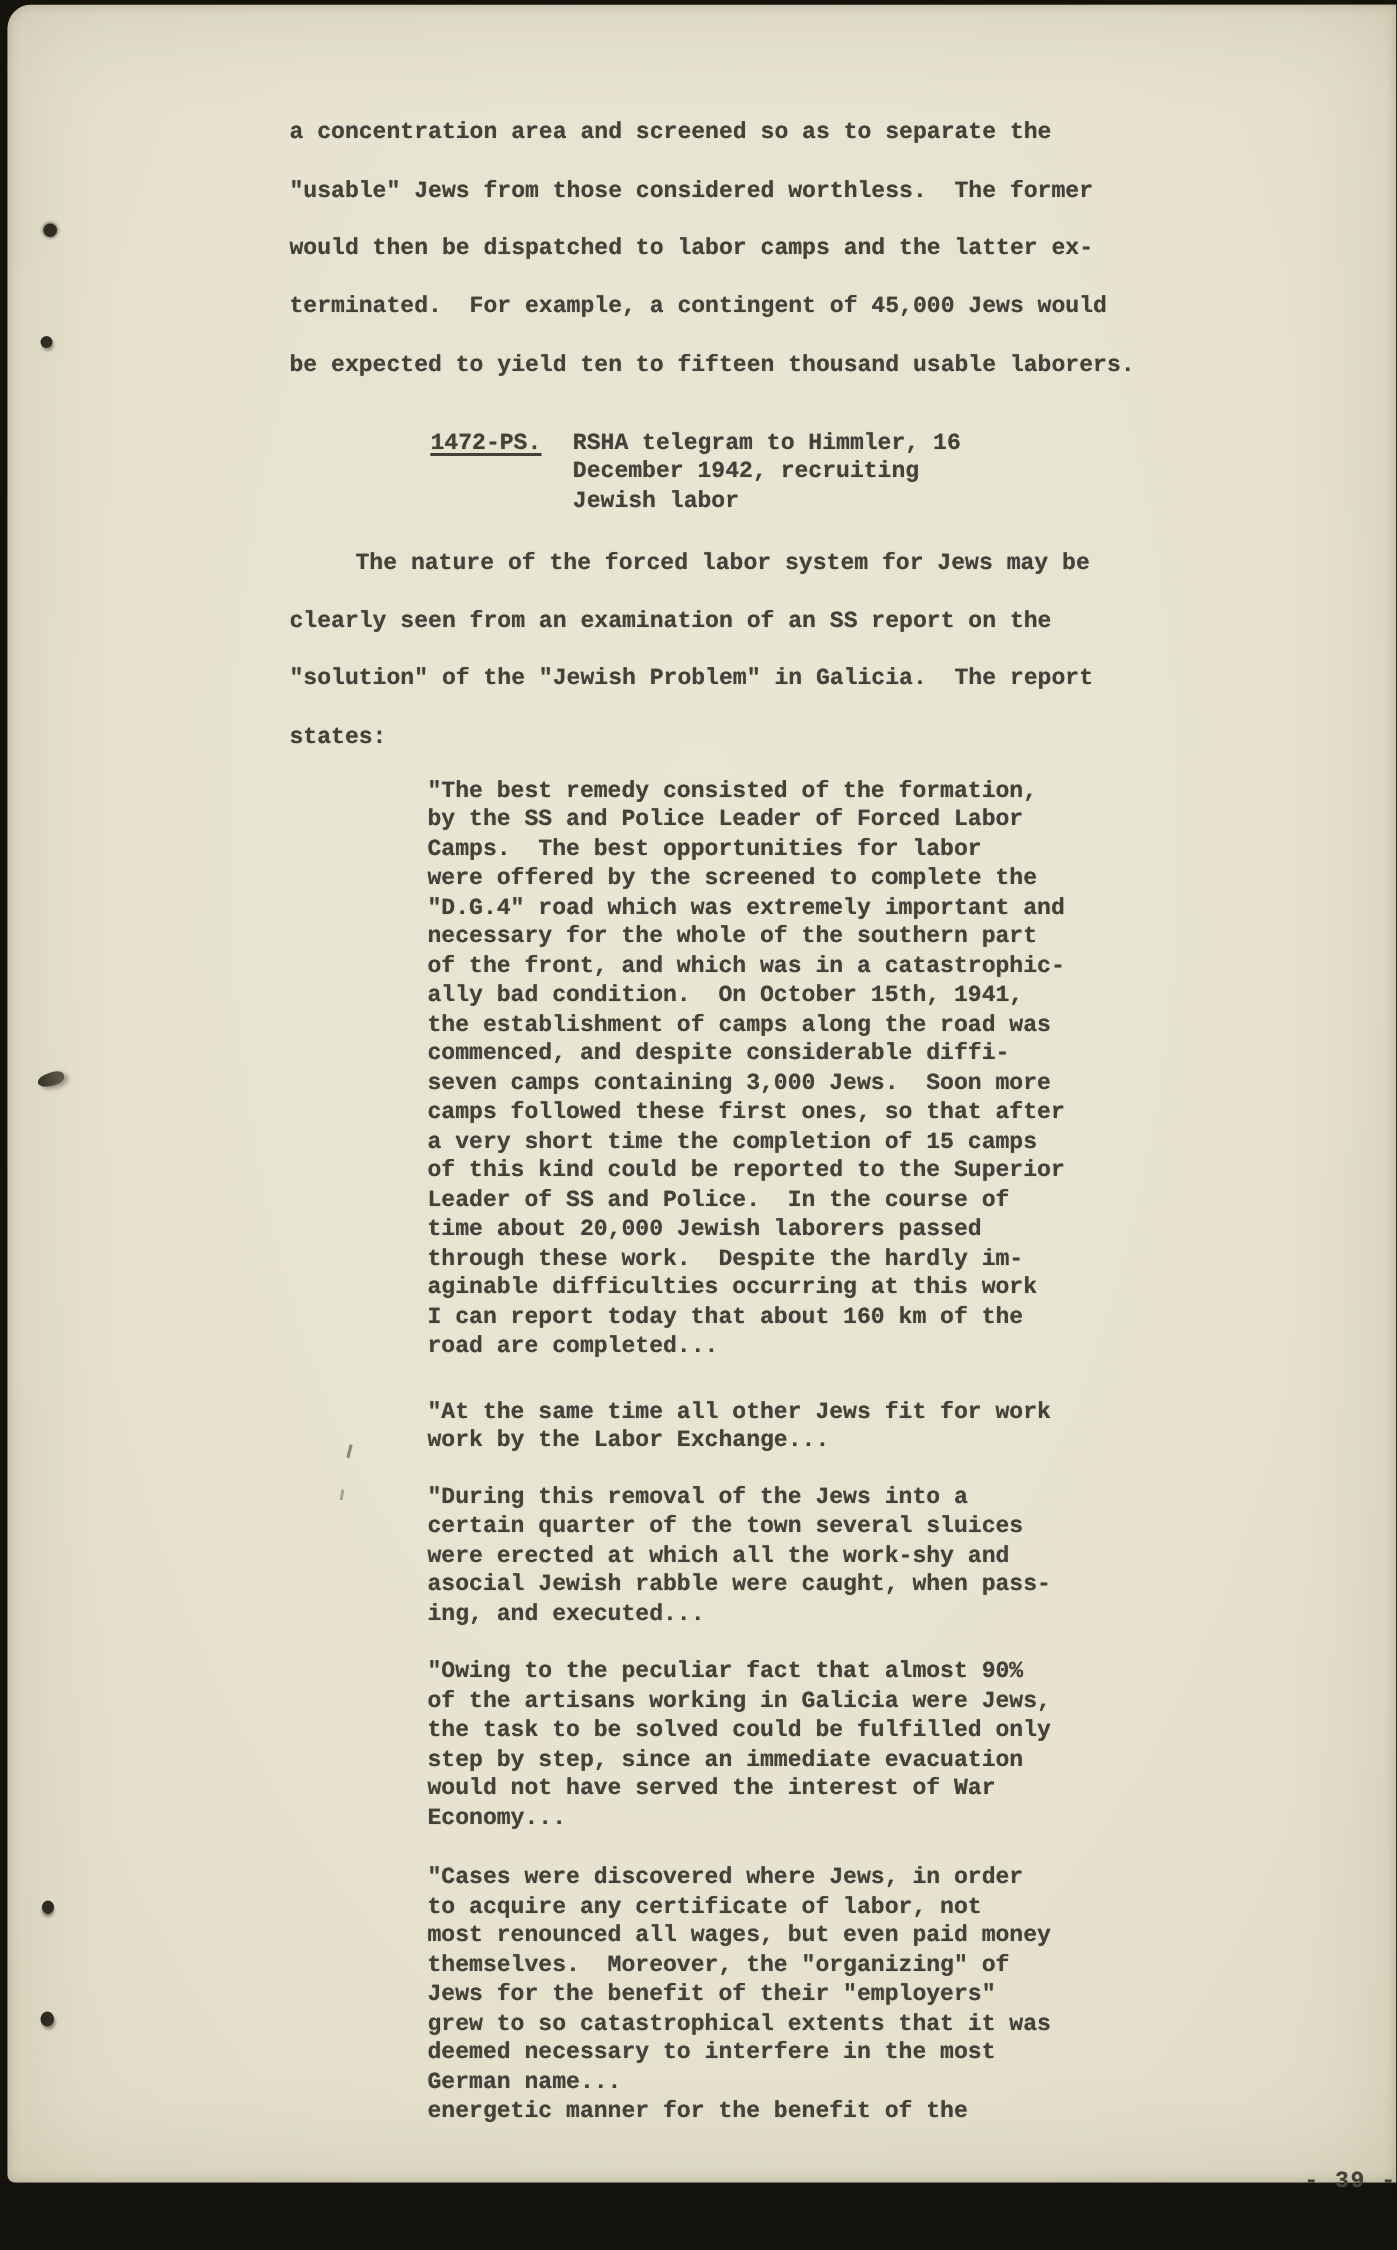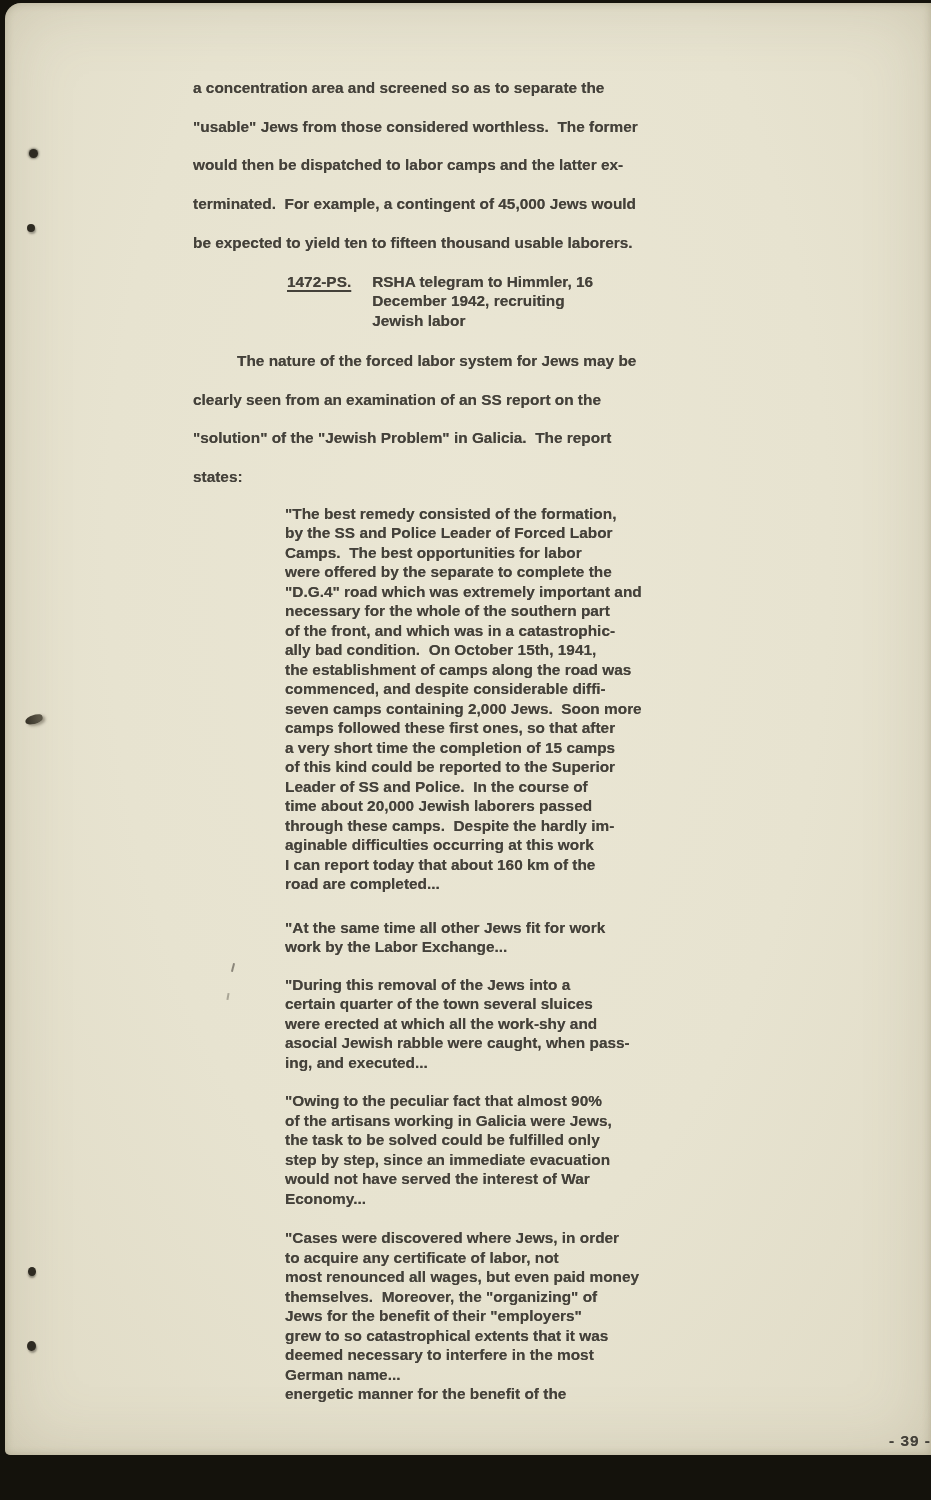--- a/index.html
+++ b/index.html
@@ -1,40 +1,40 @@
 <!DOCTYPE html>
 <html><head>
 <meta charset="utf-8">
 <style>
   html,body{margin:0;padding:0;background:#14120c;}
   .page{
     position:relative;
     width:931px;height:1464px;
     background:#14120c;
     overflow:hidden;
-    font-family:Liberation Sans, sans-serif;
+    font-family:Liberation Mono, monospace;
   }
   .paper{
     position:absolute;
     left:5px;top:3px;right:0;bottom:9px;
     background:radial-gradient(ellipse at 50% 38%, #eae6d4 0%, #e7e3d0 55%, #e0dbc6 100%);
     border-top-left-radius:16px;
     border-bottom-left-radius:5px;
     box-shadow:inset 0 0 70px rgba(118,108,78,0.20), inset 0 0 8px rgba(95,85,55,0.28);
     color:#44413a;
     font-weight:bold;
     font-size:15.4px;
     text-shadow:0 0 0.6px rgba(62,59,50,0.65);
   }
   .tline{white-space:pre;}
   .para{line-height:38.7px;}
   .p1{margin:66px 0 0 188px;}
   .citation{
     display:flex;align-items:flex-start;
-    margin:9px 0 0 282px;
+    margin:23px 0 0 282px;
     line-height:19.5px;
   }
   .cite-num{
     text-decoration:underline;
     text-underline-offset:3px;
     text-decoration-thickness:1.5px;
     margin-right:21px;
     white-space:pre;
   }
   .cite-lines{line-height:19.5px;}
@@ -94,34 +94,34 @@
         <div class="tline">clearly seen from an examination of an SS report on the</div>
         <div class="tline">"solution" of the "Jewish Problem" in Galicia.  The report</div>
         <div class="tline">states:</div>
       </div>
 
     <div class="quotes">
         <div class="qblock">
           <div class="tline">"The best remedy consisted of the formation,</div>
           <div class="tline">by the SS and Police Leader of Forced Labor</div>
           <div class="tline">Camps.  The best opportunities for labor</div>
-          <div class="tline">were offered by the separate to complete the</div>
+          <div class="tline">were offered by the screened to complete the</div>
           <div class="tline">"D.G.4" road which was extremely important and</div>
           <div class="tline">necessary for the whole of the southern part</div>
           <div class="tline">of the front, and which was in a catastrophic-</div>
           <div class="tline">ally bad condition.  On October 15th, 1941,</div>
           <div class="tline">the establishment of camps along the road was</div>
           <div class="tline">commenced, and despite considerable diffi-</div>
-          <div class="tline">seven camps containing 2,000 Jews.  Soon more</div>
+          <div class="tline">seven camps containing 3,000 Jews.  Soon more</div>
           <div class="tline">camps followed these first ones, so that after</div>
           <div class="tline">a very short time the completion of 15 camps</div>
           <div class="tline">of this kind could be reported to the Superior</div>
           <div class="tline">Leader of SS and Police.  In the course of</div>
           <div class="tline">time about 20,000 Jewish laborers passed</div>
-          <div class="tline">through these camps.  Despite the hardly im-</div>
+          <div class="tline">through these work.  Despite the hardly im-</div>
           <div class="tline">aginable difficulties occurring at this work</div>
           <div class="tline">I can report today that about 160 km of the</div>
           <div class="tline">road are completed...</div>
         </div>
         <div class="qblock">
           <div class="tline">"At the same time all other Jews fit for work</div>
           <div class="tline">work by the Labor Exchange...</div>
         </div>
         <div class="qblock">
           <div class="tline">"During this removal of the Jews into a</div>

